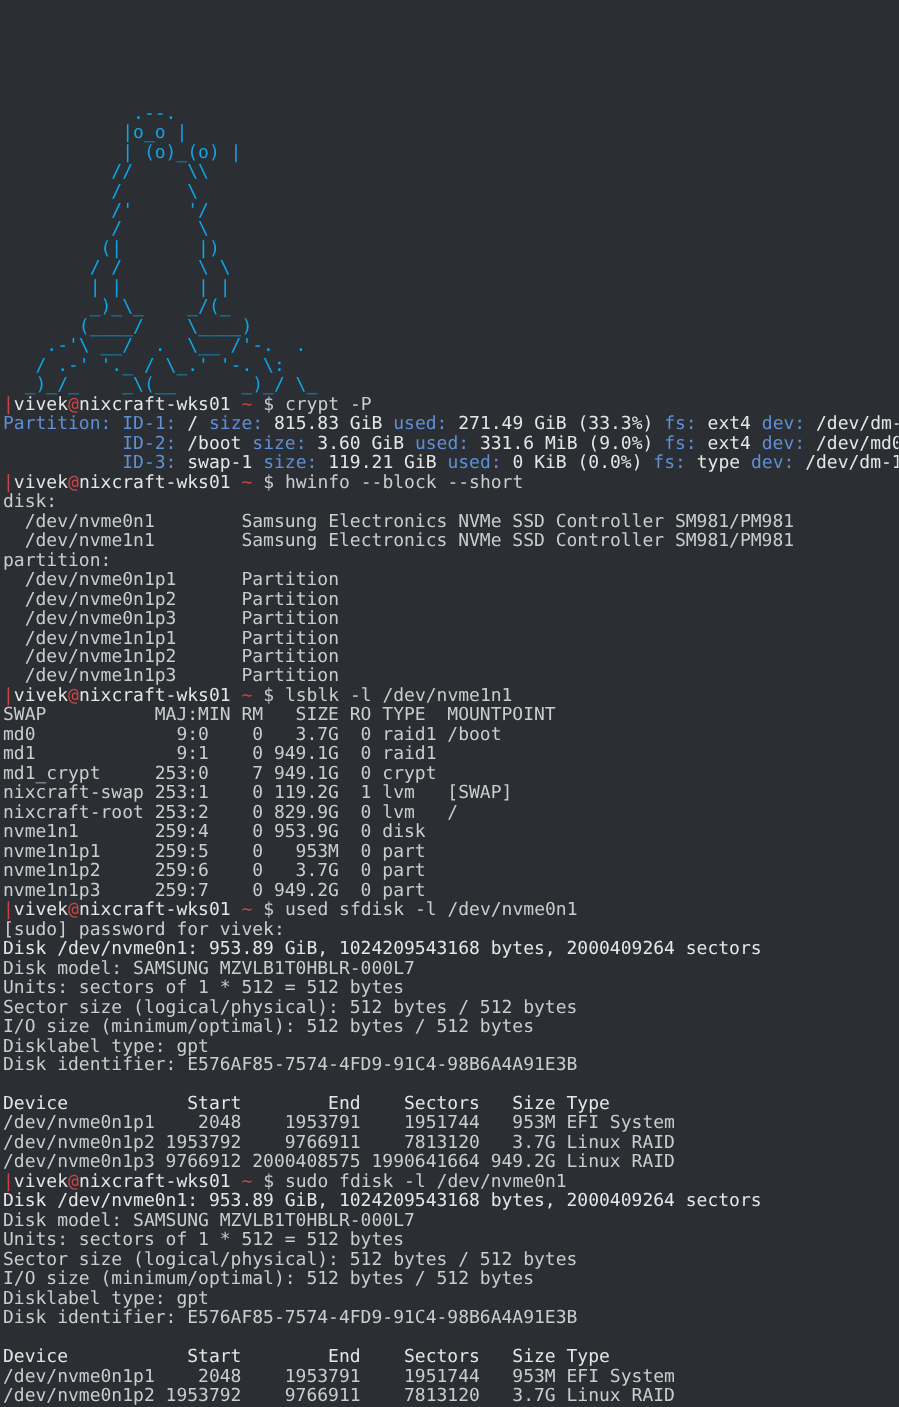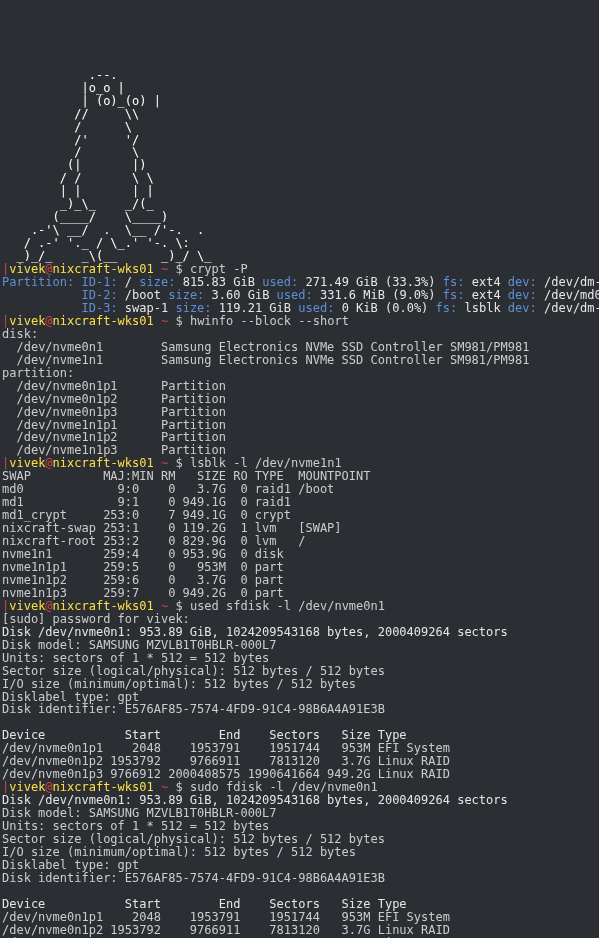--- a/index.html
+++ b/index.html
@@ -8,22 +8,22 @@
     color: #cccccc;
     font-family: "DejaVu Sans Mono", "Menlo", "Consolas", monospace;
     font-size: 12px;
     line-height: 1.08;
     padding: 4px 2px;
     white-space: pre;
     width: 599px;
     height: 938px;
     overflow: hidden;
   }
-  .ascii { color: #ffffff; line-height: 1.0; }
-  .teal  { color: #fde047; }
+  .ascii { color: #0ea5e9; line-height: 1.0; }
+  .teal  { color: #e5e5e5; }
   .red   { color: #cc4444; }
   .blue  { color: #5f8fd6; }
   .white { color: #e6e6e6; }
   .dim   { color: #cccccc; }
   .prompt-bar { color: #cc4444; }
 </style>
 </head>
 <body>
 
 
@@ -40,21 +40,21 @@
 <span>        / /       \ \</span>
 <span>        | |       | |</span>
 <span>        _)_\_    _/(_</span>
 <span>       (____/    \____)</span>
 <span>    .-'\ __/  .  \__ /'-.  .</span>
 <span>   / .-' '._ / \_.' '-. \:</span>
 <span>  _)_/_    _\(__      _)_/ \_</span></span>
 <span><span class="prompt-bar">|</span><span class="teal">vivek</span><span class="red">@</span><span class="teal">nixcraft-wks01</span> <span class="red">~</span> <span class="dim">$</span> <span class="dim">crypt -P</span></span>
 <span><span class="blue">Partition:</span> <span class="blue">ID-1:</span> <span class="white">/</span> <span class="blue">size:</span> <span class="white">815.83 GiB</span> <span class="blue">used:</span> <span class="white">271.49 GiB (33.3%)</span> <span class="blue">fs:</span> <span class="white">ext4</span> <span class="blue">dev:</span> <span class="white">/dev/dm-2</span>
            <span class="blue">ID-2:</span> <span class="white">/boot</span> <span class="blue">size:</span> <span class="white">3.60 GiB</span> <span class="blue">used:</span> <span class="white">331.6 MiB (9.0%)</span> <span class="blue">fs:</span> <span class="white">ext4</span> <span class="blue">dev:</span> <span class="white">/dev/md0</span>
-           <span class="blue">ID-3:</span> <span class="white">swap-1</span> <span class="blue">size:</span> <span class="white">119.21 GiB</span> <span class="blue">used:</span> <span class="white">0 KiB (0.0%)</span> <span class="blue">fs:</span> <span class="white">lsblk</span> <span class="blue">dev:</span> <span class="white">/dev/dm-1</span></span>
+           <span class="blue">ID-3:</span> <span class="white">swap-1</span> <span class="blue">size:</span> <span class="white">119.21 GiB</span> <span class="blue">used:</span> <span class="white">0 KiB (0.0%)</span> <span class="blue">fs:</span> <span class="white">type</span> <span class="blue">dev:</span> <span class="white">/dev/dm-1</span></span>
 <span><span class="prompt-bar">|</span><span class="teal">vivek</span><span class="red">@</span><span class="teal">nixcraft-wks01</span> <span class="red">~</span> <span class="dim">$</span> <span class="dim">hwinfo --block --short</span></span>
 <span><span>disk:</span>
   <span>/dev/nvme0n1</span>        <span>Samsung Electronics NVMe SSD Controller SM981/PM981</span>
   <span>/dev/nvme1n1</span>        <span>Samsung Electronics NVMe SSD Controller SM981/PM981</span>
 <span>partition:</span>
   <span>/dev/nvme0n1p1</span>      <span>Partition</span>
   <span>/dev/nvme0n1p2</span>      <span>Partition</span>
   <span>/dev/nvme0n1p3</span>      <span>Partition</span>
   <span>/dev/nvme1n1p1</span>      <span>Partition</span>
   <span>/dev/nvme1n1p2</span>      <span>Partition</span>

